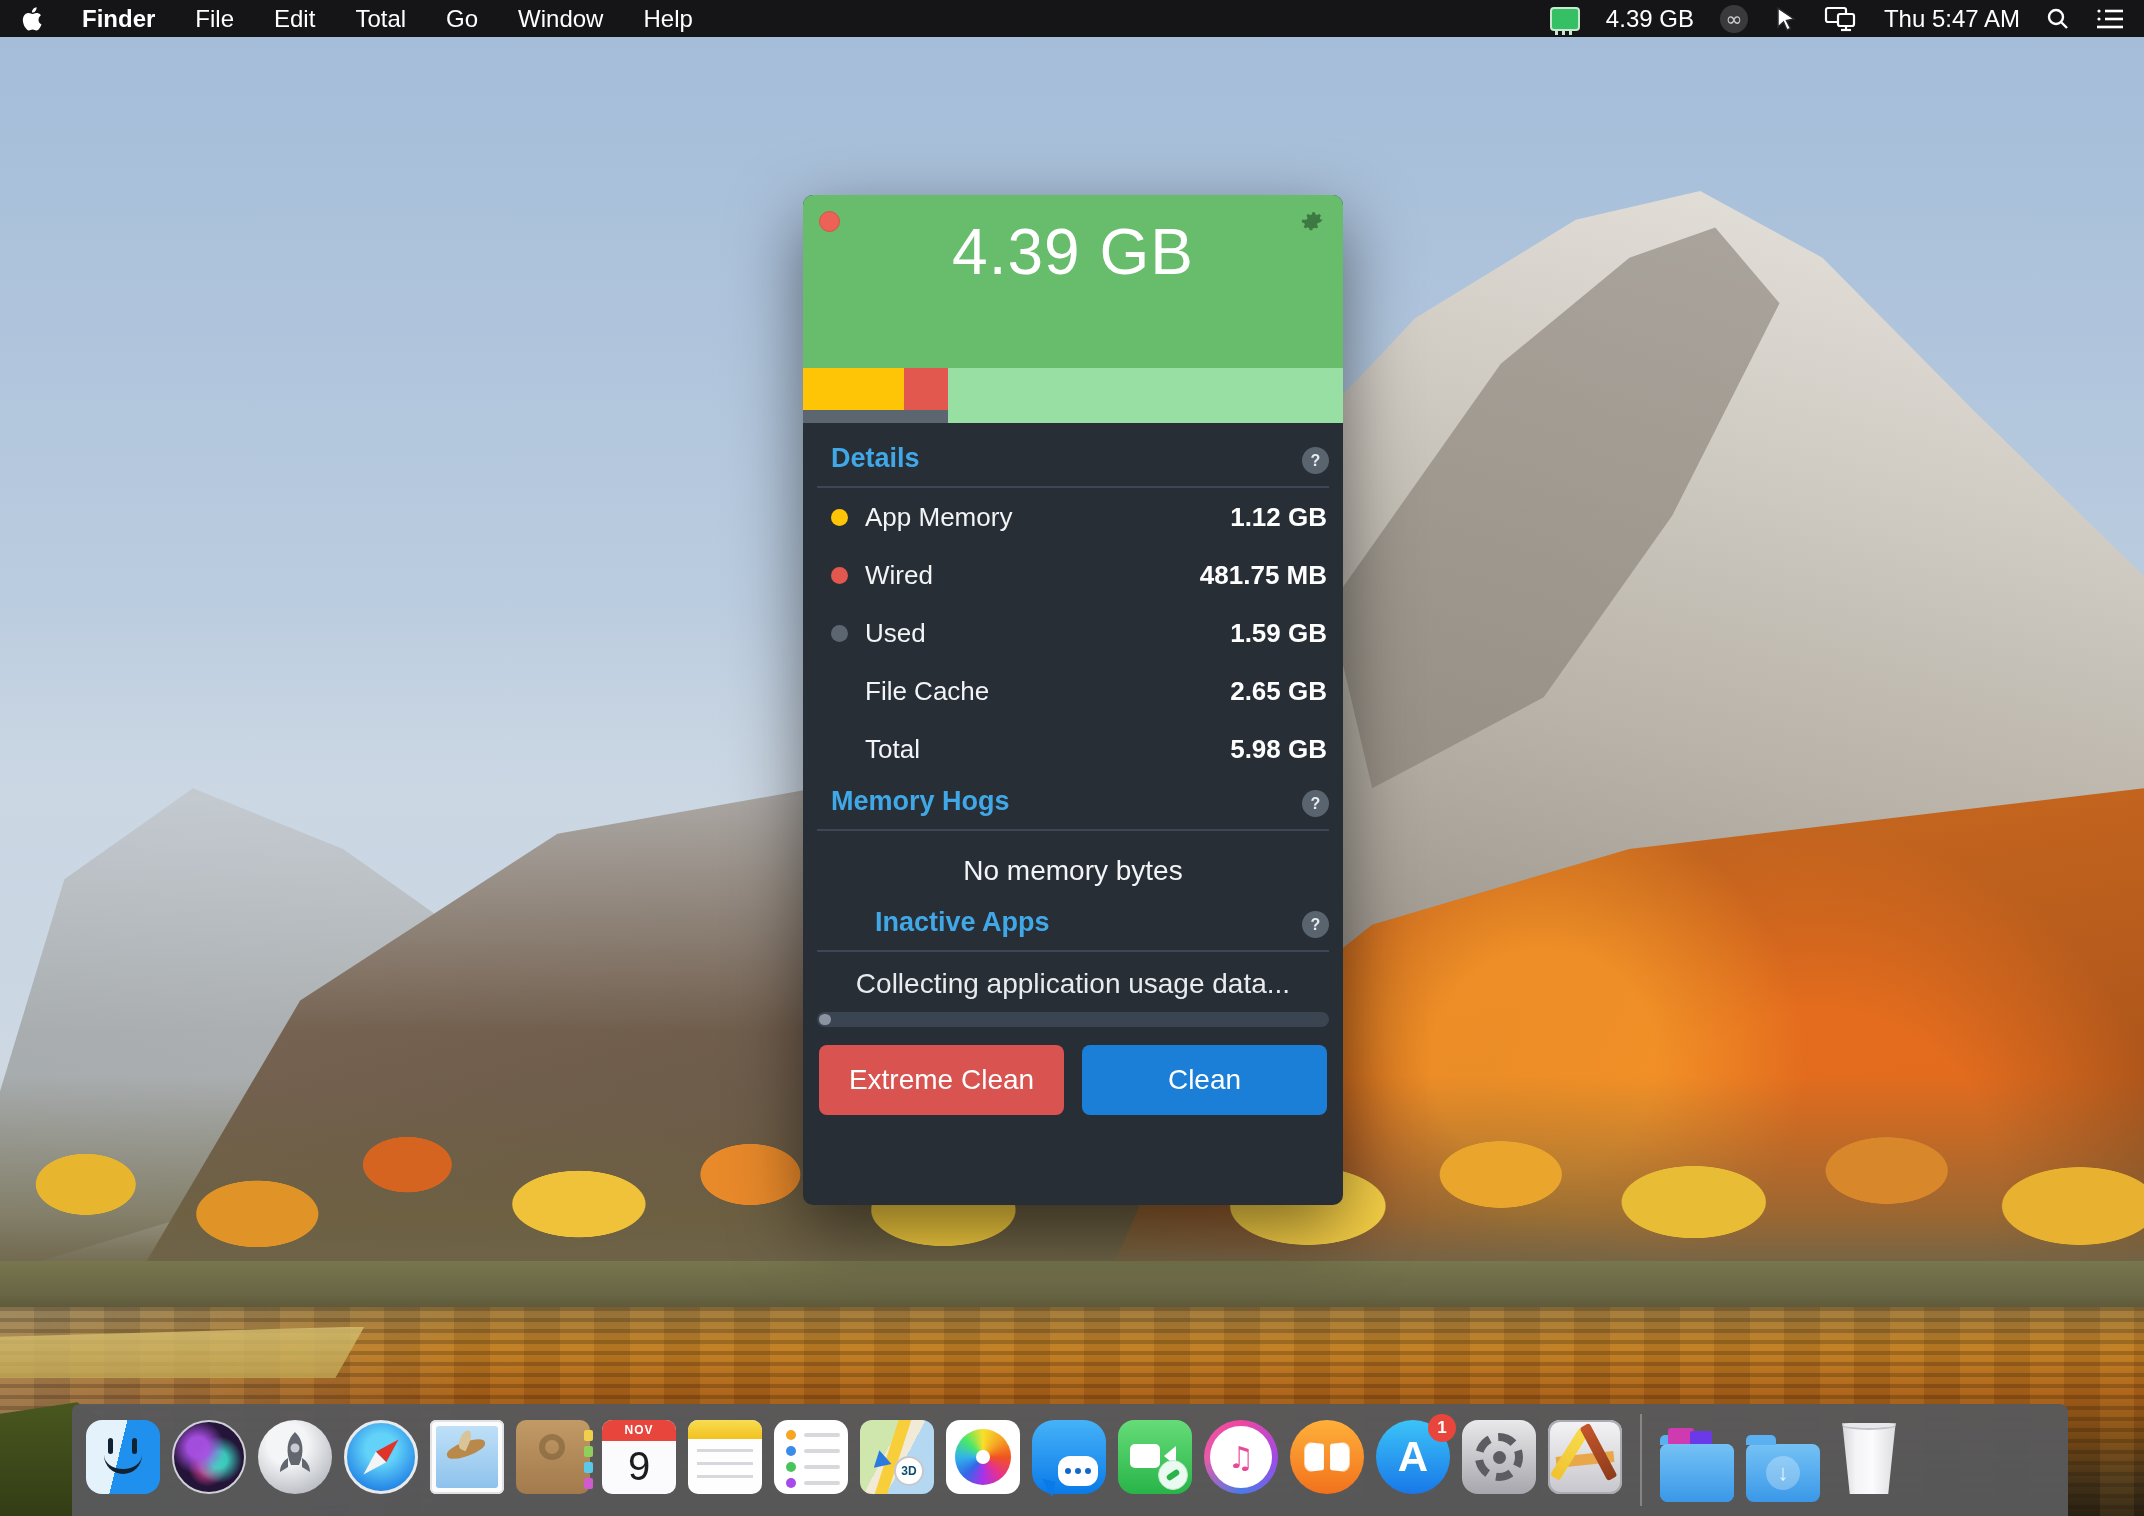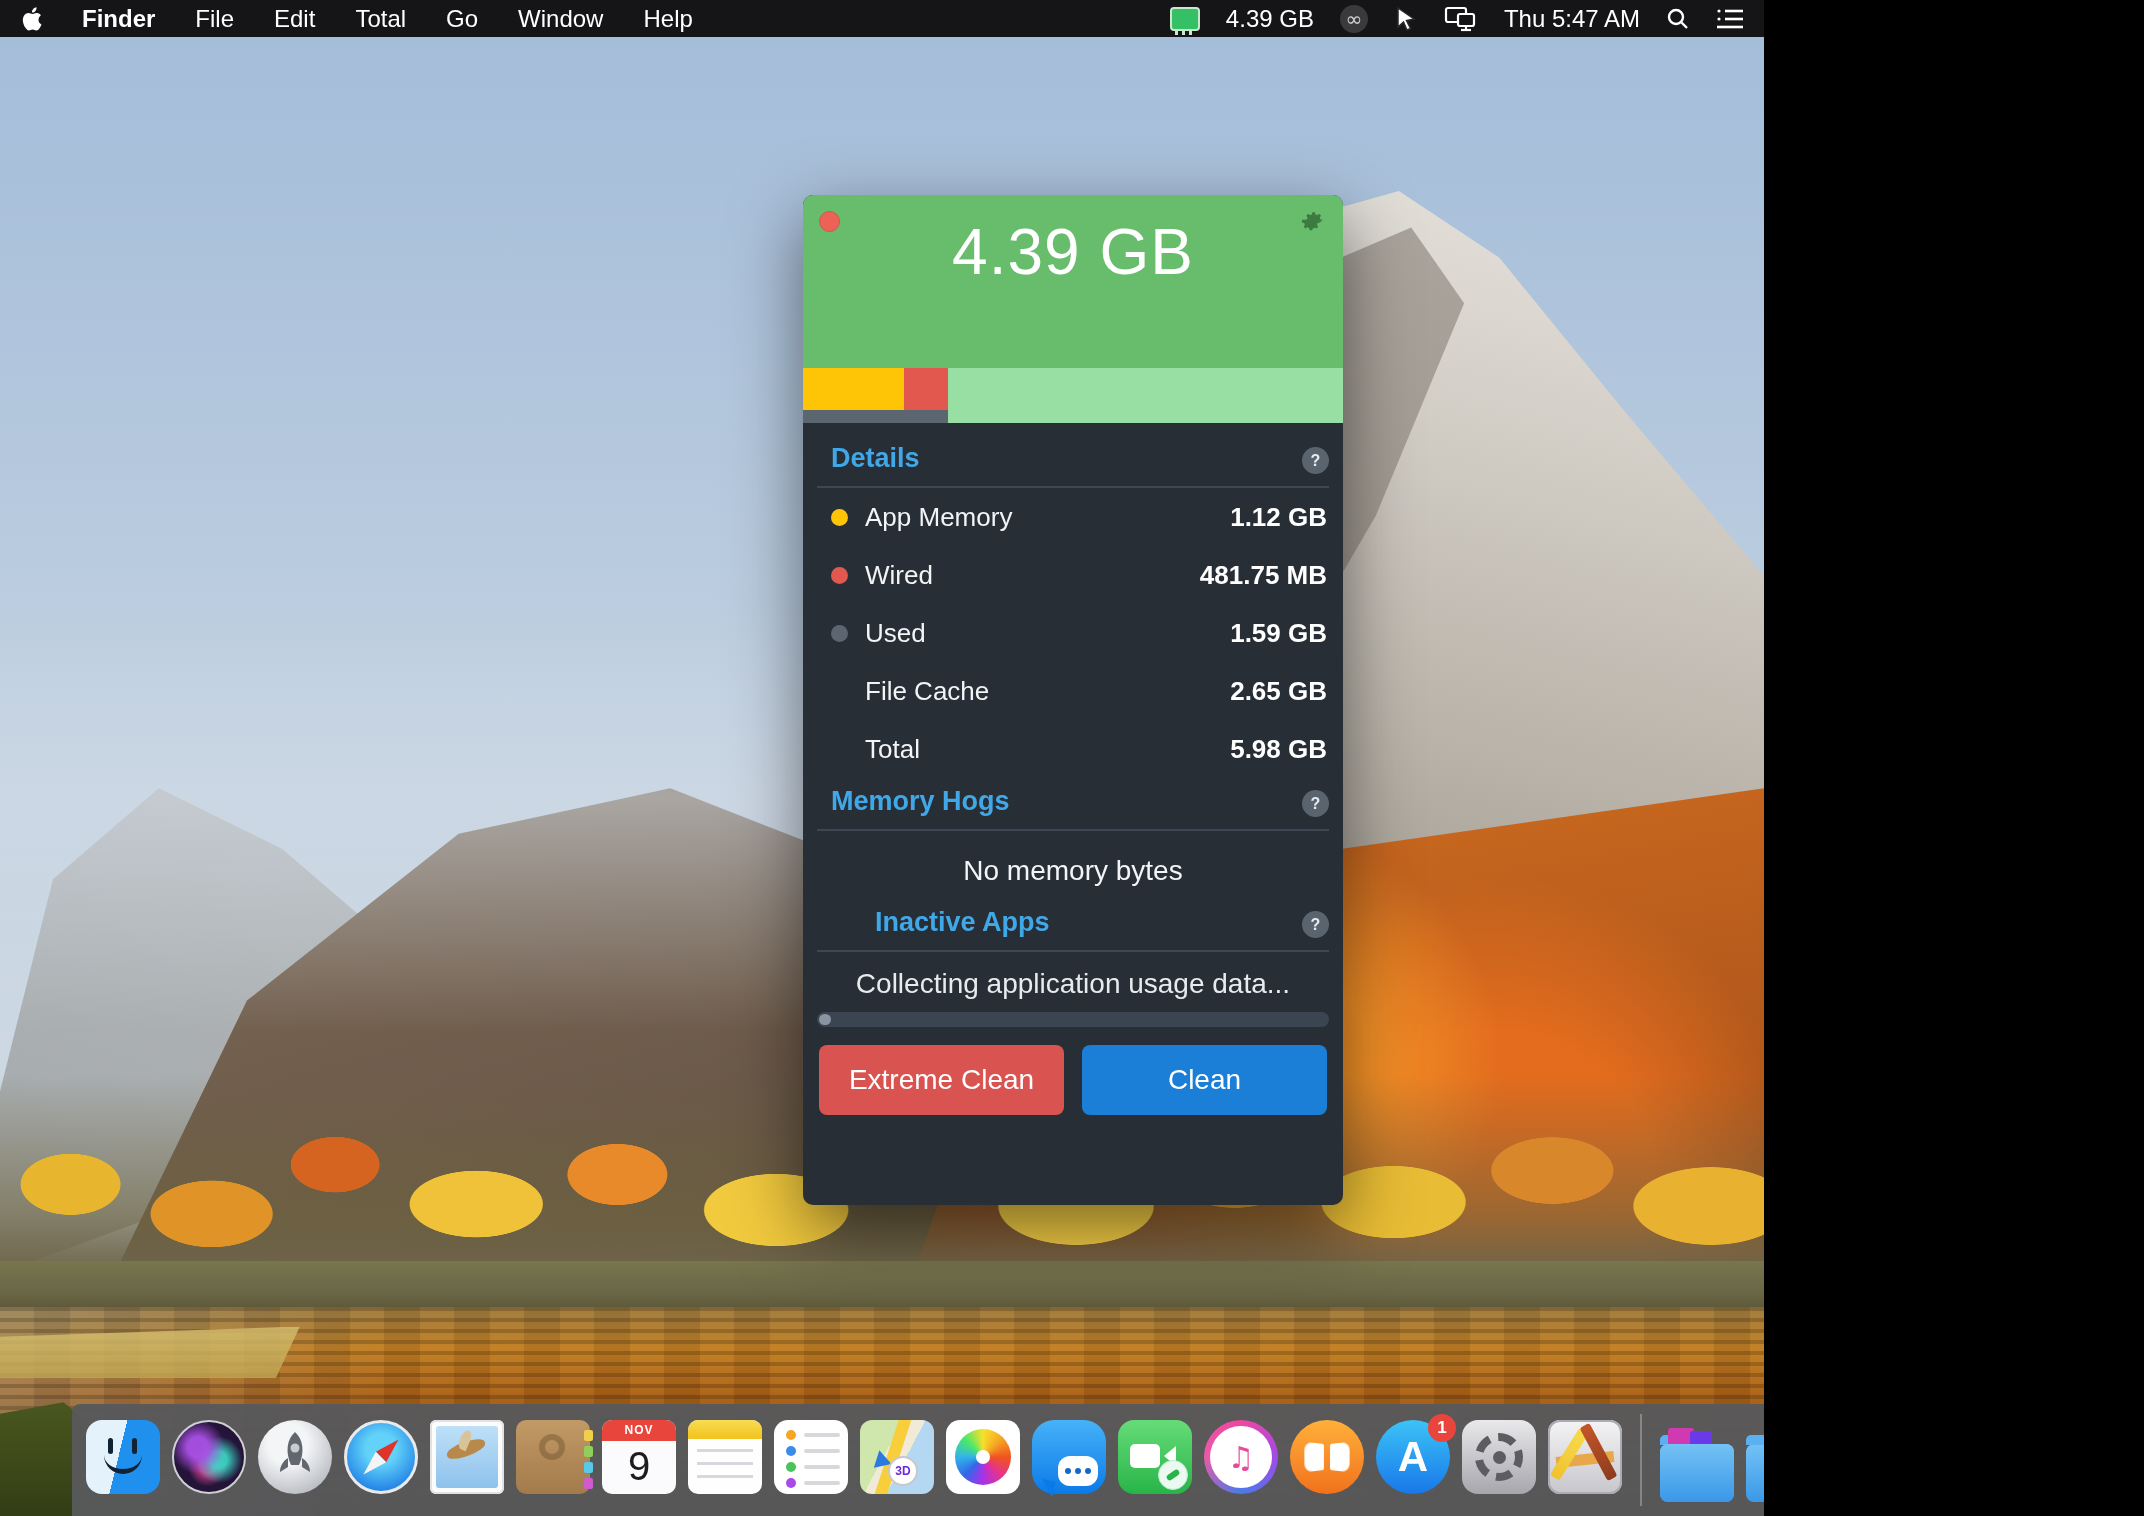--- a/index.html
+++ b/index.html
@@ -1,18 +1,18 @@
 <!DOCTYPE html>
 <html><head>
 <meta charset="utf-8">
 <style>
   * { box-sizing: border-box; margin: 0; padding: 0; }
   html,body { width:2144px; height:1516px; }
   body { font-family: "Liberation Sans", "DejaVu Sans", sans-serif; background:#000; }
-  .stage { position:relative; width:1764px; height:1516px; overflow:hidden; }
+  .stage { position:relative; width:2144px; height:1516px; overflow:hidden; }
 
   
   .wp { position:absolute; inset:0; }
   .wp-sky { position:absolute; inset:0;
     background:linear-gradient(180deg,#a3bcd9 0%,#b3c7dd 28%,#c3d2e2 52%,#cdd8e3 70%); }
   .wp-mtn-right { position:absolute; inset:0;
     clip-path:polygon(48% 64%, 56% 36%, 66% 21%, 73.5% 14.5%, 79.3% 12.6%, 85% 17%, 92% 27%, 100% 38%, 100% 80%, 48% 80%);
     background:linear-gradient(195deg,#f0eeea 0%,#ddd9d2 18%,#b8b2a8 42%,#9a938a 58%,#8a8278 70%,#7e766c 100%); }
   .wp-mtn-right-rock { position:absolute; inset:0; opacity:.5;
     clip-path:polygon(62% 40%, 70% 24%, 76% 17%, 80% 15%, 83% 20%, 78% 34%, 72% 46%, 64% 52%);
@@ -161,22 +161,22 @@
   .dk-reminders .r { position:absolute; left:12px; display:flex; align-items:center; gap:8px; }
   .dk-reminders .b { width:10px; height:10px; border-radius:50%; }
   .dk-reminders .l { width:36px; height:4px; background:#d8d8dc; border-radius:2px; }
 
   .dk-maps { border-radius:12px; overflow:hidden;
     background:linear-gradient(118deg,#cfe6ac 0 38%,#f0ead6 38% 58%,#b4d8f2 58%); }
   .dk-maps .road { position:absolute; left:26px; top:-8px; width:12px; height:96px; background:#f8ce3a; transform:rotate(18deg); }
   .dk-maps .nav { position:absolute; left:12px; top:30px; width:0; height:0;
     border-left:9px solid transparent; border-right:9px solid transparent; border-bottom:16px solid #2a7ae0;
     transform:rotate(-12deg); }
-  .dk-maps .d3 { position:absolute; right:16px; bottom:8px; width:30px; height:30px; border-radius:50%;
-    background:#fff; border:2px solid #c8c8cc; color:#6d28d9; font-size:12px; font-weight:bold;
+  .dk-maps .d3 { position:absolute; right:10px; bottom:8px; width:30px; height:30px; border-radius:50%;
+    background:#fff; border:2px solid #c8c8cc; color:#0c4a6e; font-size:12px; font-weight:bold;
     display:flex; align-items:center; justify-content:center; }
 
   .dk-photos { background:#fff; border-radius:14px; display:flex; align-items:center; justify-content:center; }
   .dk-photos .flower { width:56px; height:56px; border-radius:50%;
     background:conic-gradient(#f8e02a,#f5a623,#f0541e,#e8328a,#a832e8,#3268e8,#32b4e8,#4ae86a,#f8e02a); }
   .dk-photos .core { position:absolute; width:14px; height:14px; border-radius:50%; background:#fff; }
 
   .dk-messages { border-radius:22px; background:linear-gradient(180deg,#46b2f8,#0a7ae8); }
   .dk-messages .tail { position:absolute; left:8px; bottom:-2px; width:0; height:0;
     border-left:14px solid transparent; border-top:16px solid #0a7ae8; transform:rotate(12deg); }

